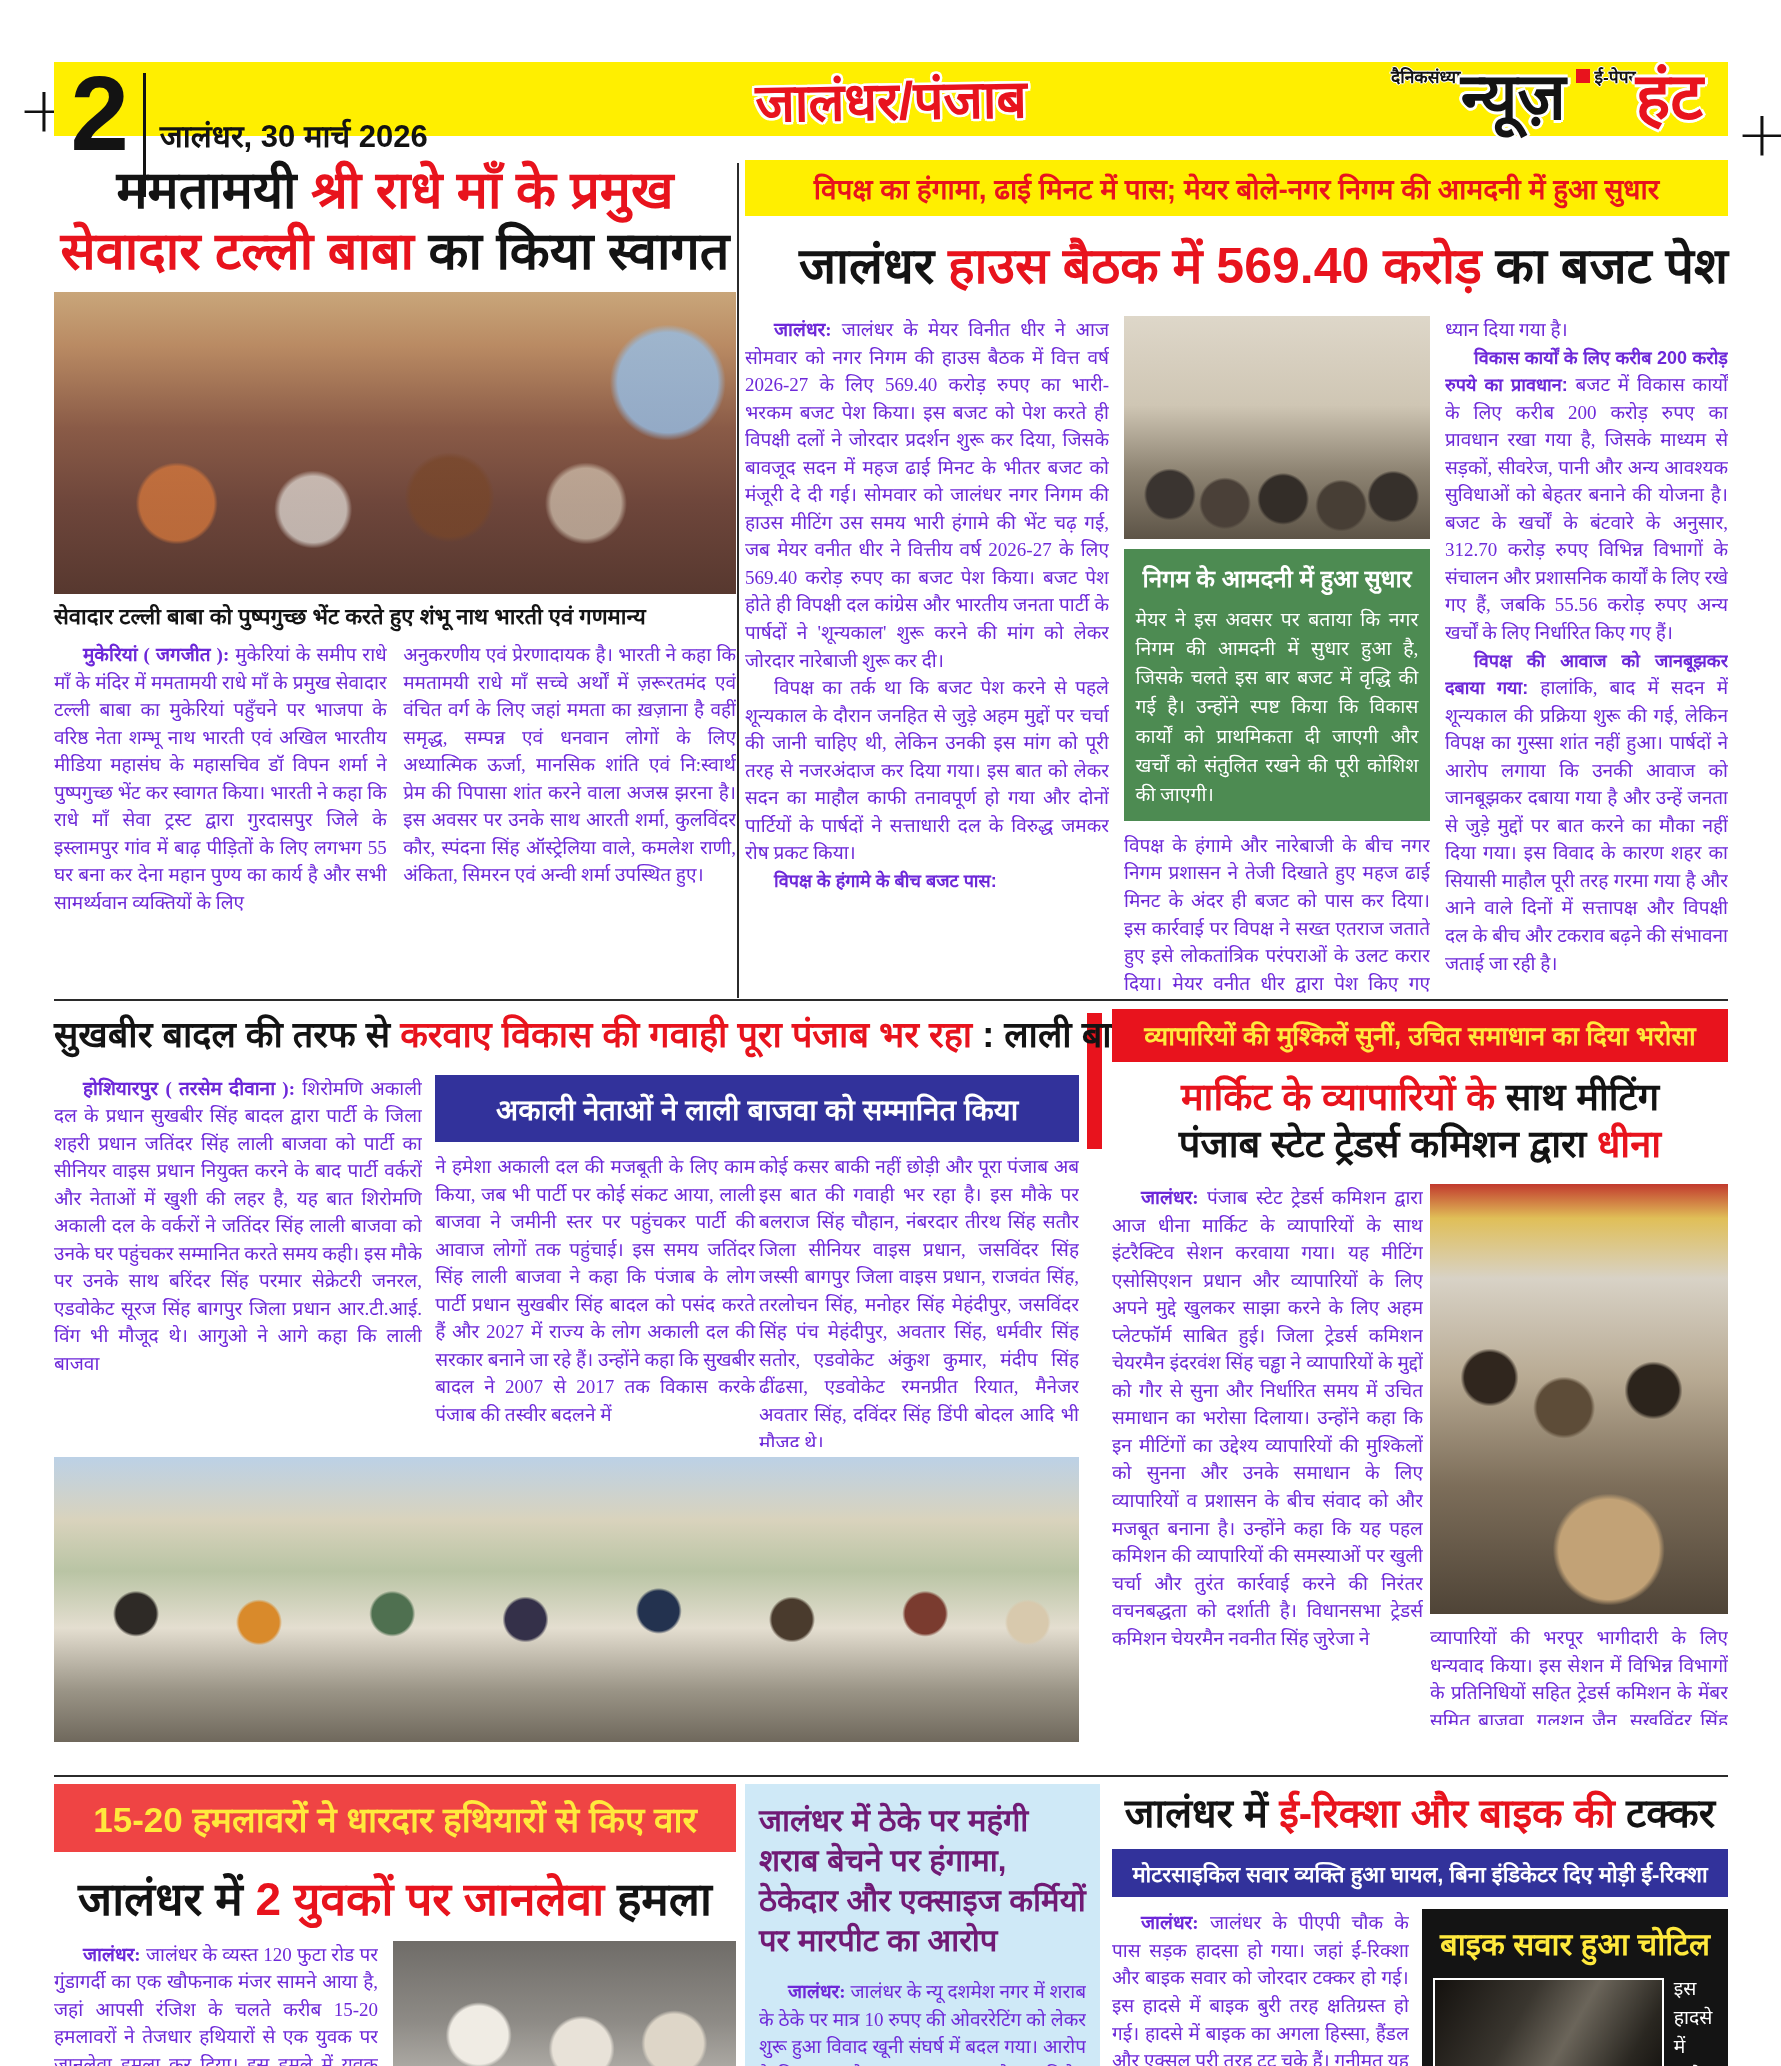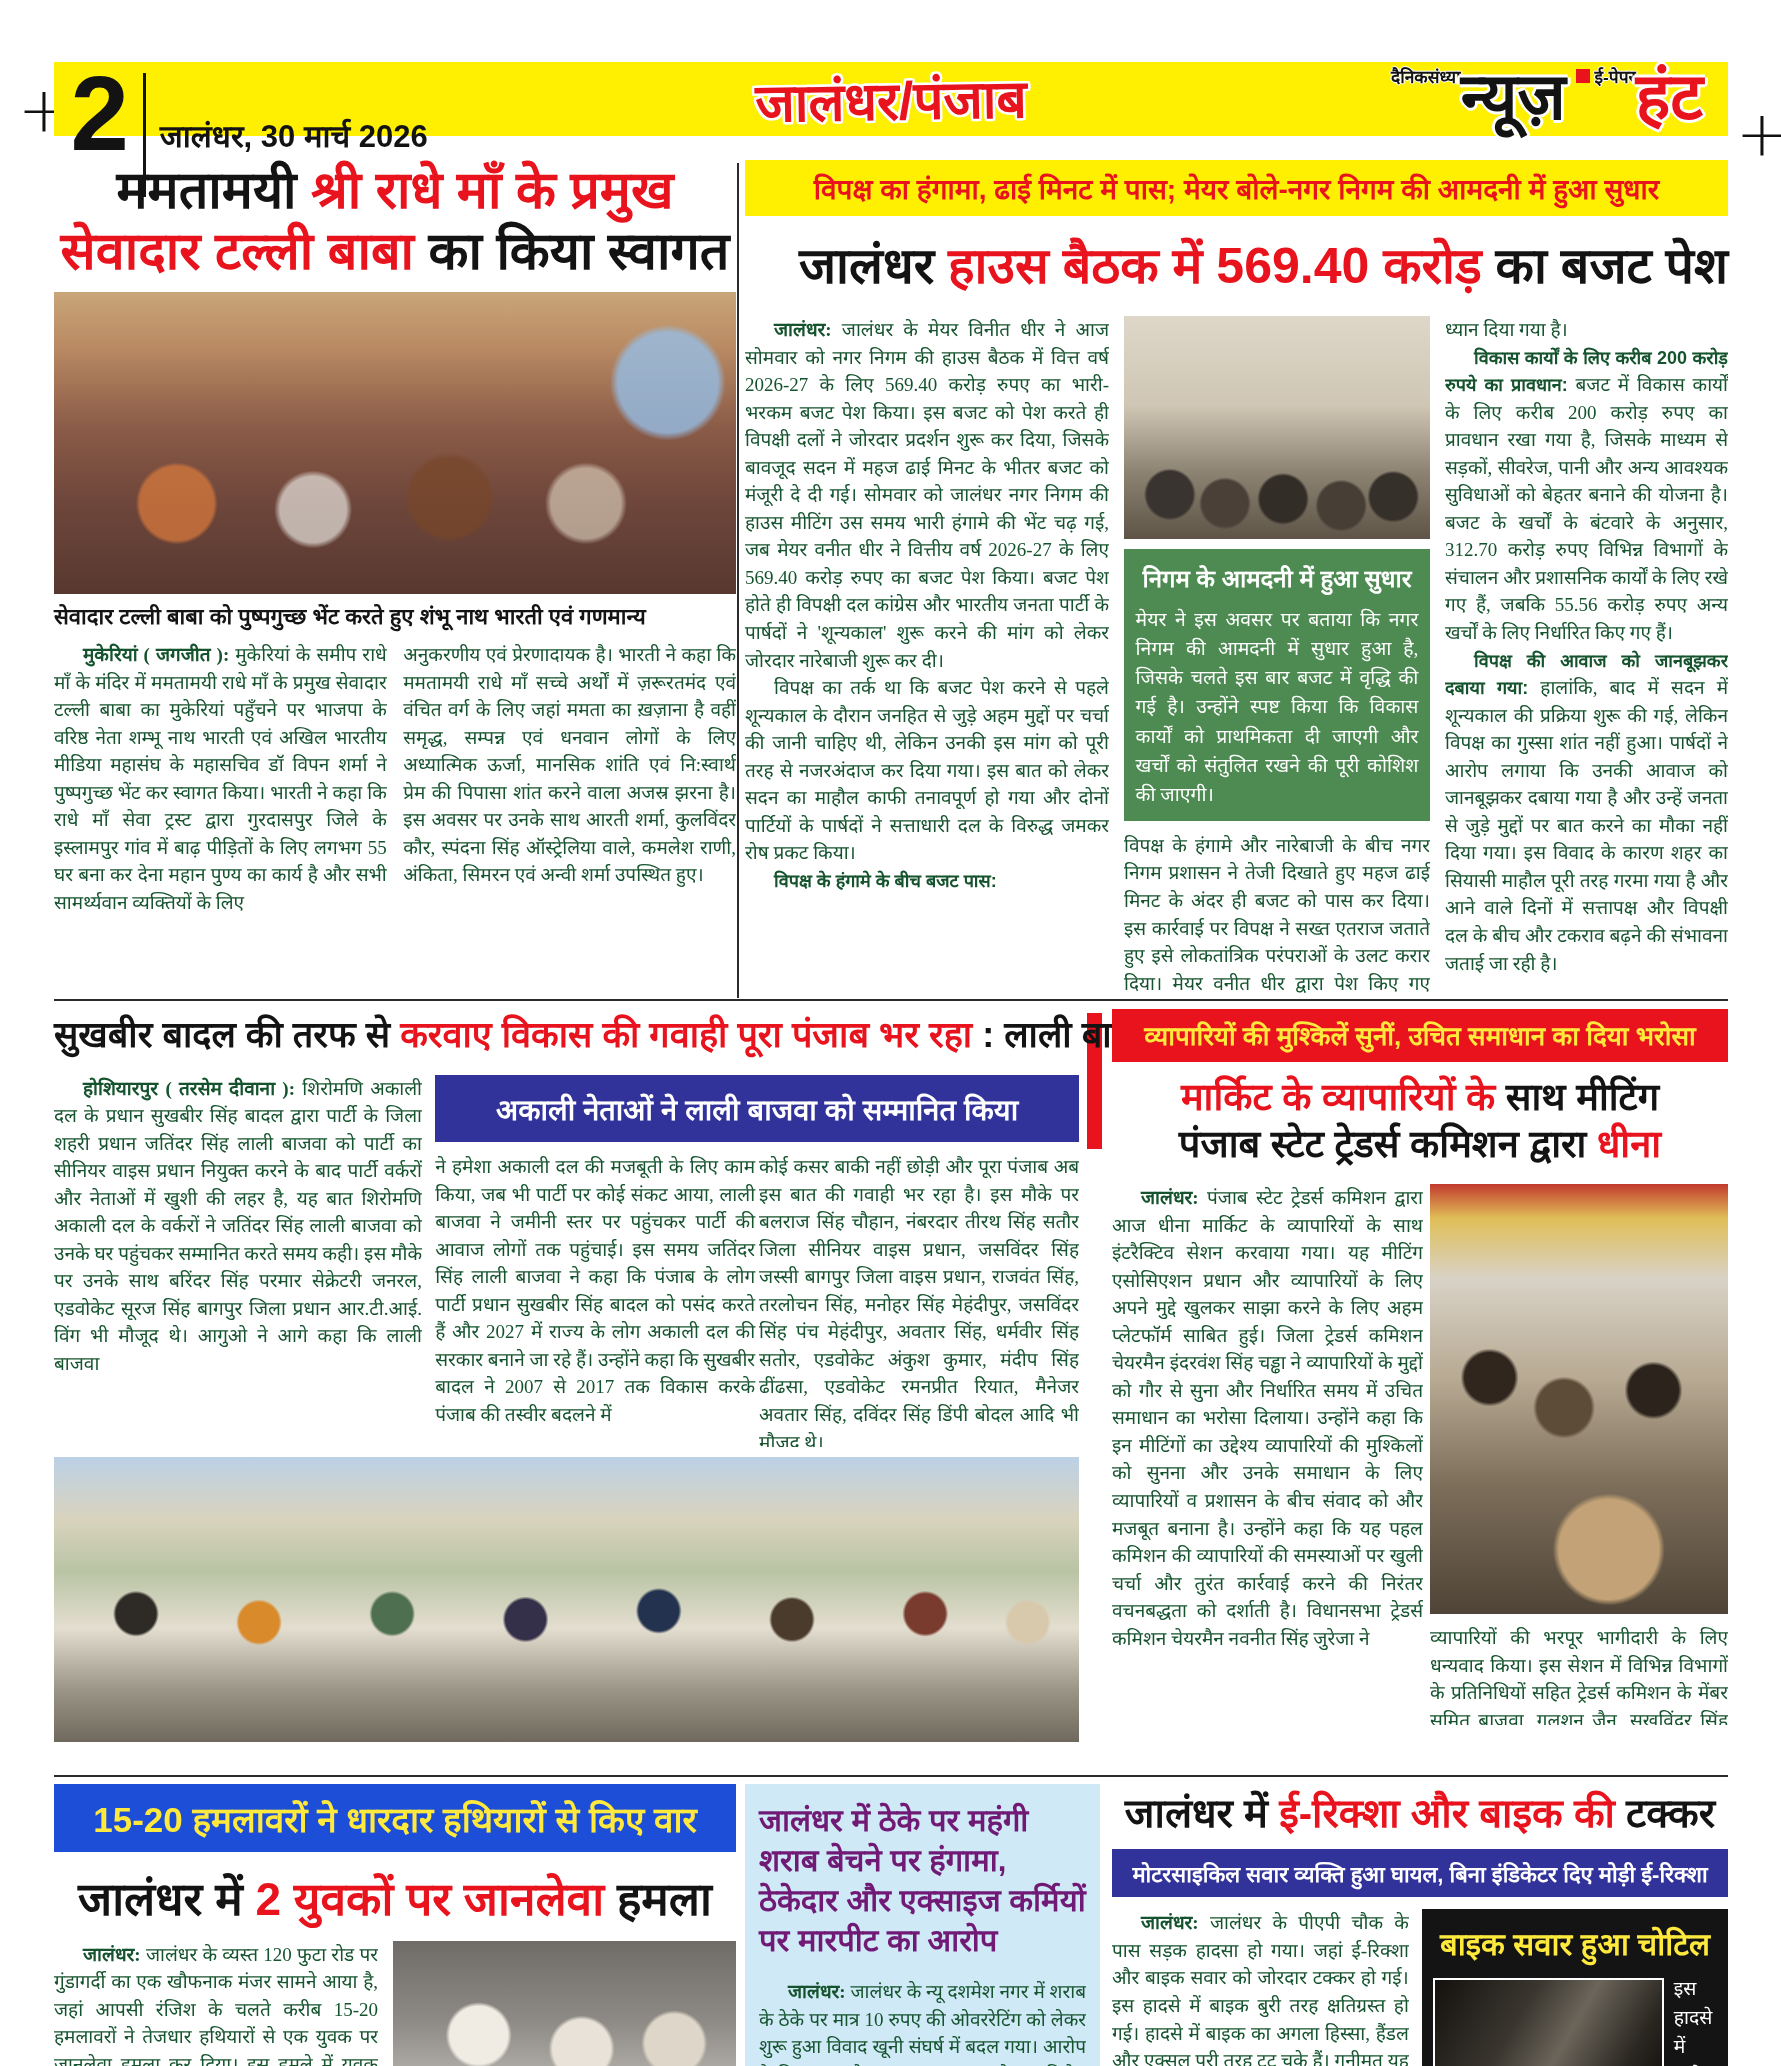--- a/index.html
+++ b/index.html
@@ -27,21 +27,21 @@
     text-shadow:-2.9px 0 0 #fff,2.9px 0 0 #fff,0 -2.9px 0 #fff,0 2.9px 0 #fff,-2.1px -2.1px 0 #fff,2.1px 2.1px 0 #fff; }
   .mast-black { color:#131313; }
   .mast-red { color:#e8131d; }
   .epaper-square { display:inline-block; width:14px; height:14px; background:#e8131d; }
 
   
   .rule-h { position:absolute; background:#2b2b2b; height:1.7px; }
   .rule-v { position:absolute; background:#2b2b2b; width:1.7px; }
   .red-bar { position:absolute; background:#e8131d; }
   .photo { background:#b9ab98; position:relative; overflow:hidden; }
-  .body-txt { font-size:19px; line-height:1.45; text-align:justify; color:#14532d; }
+  .body-txt { font-size:19px; line-height:1.45; text-align:justify; color:#6d28d9; }
   .body-txt p { text-indent:29px; }
   .body-txt p.no-ind { text-indent:0; }
   .lead { font-weight:bold; }
   .subhead-inline { font-weight:bold; font-family:"Liberation Sans", sans-serif; font-size:18px; }
   .col-clip { overflow:hidden; }
 
   
   .art-a { position:absolute; left:54px; top:160px; width:682px; }
   .art-a .hl { text-align:center; font-weight:bold; font-size:52px; line-height:1.18; font-family:"Liberation Sans", sans-serif; }
   .hl-red { color:#e8131d; } .hl-black { color:#131313; }
@@ -113,21 +113,21 @@
     background:linear-gradient(180deg,#c23a2e 0%,#e0bf58 8%,#d8d2c6 22%,#b8aa93 45%,#7d6e5a 70%,#4f4437 100%); }
   .art-d .photo:before { content:""; position:absolute; inset:0;
     background:radial-gradient(circle at 20% 45%, #30261e 0 25px, transparent 29px),
                radial-gradient(circle at 45% 52%, #5d4c38 0 27px, transparent 31px),
                radial-gradient(circle at 75% 48%, #2c241c 0 25px, transparent 29px),
                radial-gradient(circle at 60% 85%, #c2a276 0 50px, transparent 56px); }
   .art-d .c2-txt { margin-top:10px; flex:1; overflow:hidden; }
 
   
   .art-e { position:absolute; left:54px; top:1784px; width:682px; }
-  .art-e .band { background:#1d4ed8; color:#ffe93d; font-weight:bold; font-family:"Liberation Sans", sans-serif;
+  .art-e .band { background:#ef4444; color:#ffe93d; font-weight:bold; font-family:"Liberation Sans", sans-serif;
     font-size:35px; text-align:center; padding:10.7px 3.3px; white-space:nowrap; }
   .art-e .hl { text-align:center; font-weight:bold; font-size:46px; font-family:"Liberation Sans", sans-serif; margin:14px 0 4.1px; white-space:nowrap; }
   .art-e .row { display:flex; gap:15px; margin-top:12.4px; height:678px; }
   .art-e .c1 { flex:1; }
   .art-e .c2 { width:343px; display:flex; flex-direction:column; }
   .art-e .photo { width:343px; height:269px;
     background:linear-gradient(180deg,#6f6c68 0%,#8e8b86 30%,#b9b6b0 55%,#7b7772 100%); }
   .art-e .photo:before { content:""; position:absolute; inset:0;
     background:radial-gradient(circle at 25% 35%, #f0ece4 0 29px, transparent 33px),
                radial-gradient(circle at 55% 40%, #e8e2d8 0 29px, transparent 33px),

